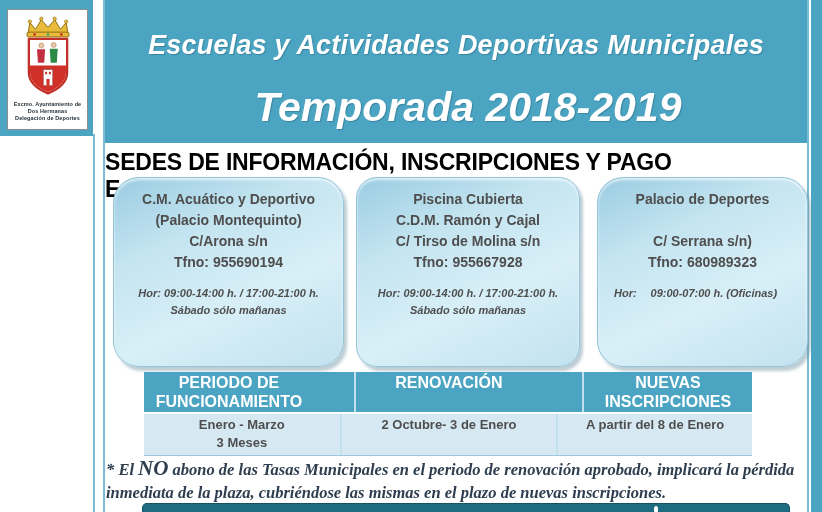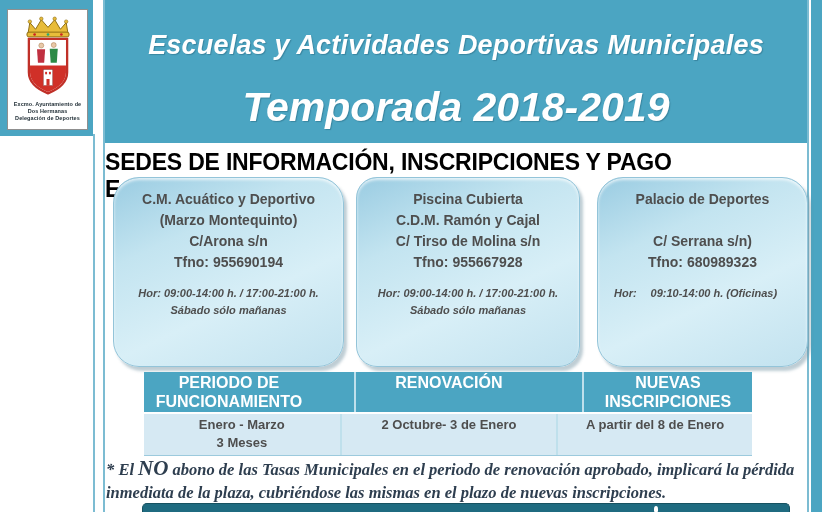--- a/index.html
+++ b/index.html
@@ -23,21 +23,21 @@
   .vline-c{left:807px;top:0;height:512px;}
   .right-strip{left:811px;top:0;width:11px;height:512px;background:#4BA5C2;}
 
   
   .banner{left:105px;top:0;width:702px;height:143px;background:#4BA5C2;color:#ffffff;}
   .banner-title{position:absolute;top:30px;width:100%;text-align:center;
     font-size:27px;font-weight:bold;font-style:italic;letter-spacing:0.2px;
     text-shadow:1px 1px 1px rgba(0,40,60,0.25);}
   .banner-season{position:absolute;top:84px;width:100%;text-align:center;
     font-size:41px;font-weight:bold;font-style:italic;
-    text-shadow:1px 1px 1px rgba(0,40,60,0.25);}
+    text-shadow:1px 1px 1px rgba(0,40,60,0.25);margin-left:12px;}
 
   .section-header{left:105px;top:149px;width:702px;text-align:left;
     font-size:23px;font-weight:bold;color:#000000;letter-spacing:-0.2px;}
 
   
   .venue-box{top:177px;height:188px;border-radius:26px;
     background:linear-gradient(155deg,#9accE2 0%,#c3e4f0 30%,#d8eff7 62%,#c2e2ef 100%);
     border:1px solid #93c4d9;
     box-shadow:3px 4px 3px rgba(110,145,160,0.45), inset 0 2px 3px rgba(255,255,255,0.7);}
   .venue-name{margin-top:11px;text-align:center;font-size:14px;font-weight:bold;
@@ -115,21 +115,21 @@
   <div class="abs banner">
     <div class="banner-title">Escuelas y Actividades Deportivas Municipales</div>
     <div class="banner-season">Temporada 2018-2019</div>
   </div>
 
   <div class="abs section-header">SEDES DE INFORMACIÓN, INSCRIPCIONES Y PAGO E.E.D.D.M.M.</div>
 
   <div class="abs venue-box" style="left:113px;width:229px;">
     <div class="venue-name">
       <div>C.M. Acuático y Deportivo</div>
-      <div>(Marzo Montequinto)</div>
+      <div>(Palacio Montequinto)</div>
       <div>C/Arona s/n</div>
       <div>Tfno: 955690194</div>
     </div>
     <div class="venue-schedule">
       <div>Hor: 09:00-14:00 h. / 17:00-21:00 h.</div>
       <div>Sábado sólo mañanas</div>
     </div>
   </div>
 
   <div class="abs venue-box" style="left:356px;width:222px;border-radius:21px;">
@@ -147,21 +147,21 @@
 
   <div class="abs venue-box" style="left:597px;width:209px;">
     <div class="venue-name">
       <div>Palacio de Deportes</div>
       <div></div>
       <div>C/ Serrana s/n)</div>
       <div>Tfno: 680989323</div>
     </div>
     <div class="venue-schedule sched-flex">
       <span>Hor:</span>
-      <span class="sv">09:10-14:00 h. (Oficinas)</span>
+      <span class="sv">09:00-07:00 h. (Oficinas)</span>
     </div>
   </div>
 
   <div class="abs info-table">
     <div class="thead">
       <div class="th c1">PERIODO DE
 FUNCIONAMIENTO</div>
       <div class="th c2">RENOVACIÓN</div>
       <div class="th c3">NUEVAS
 INSCRIPCIONES</div>

